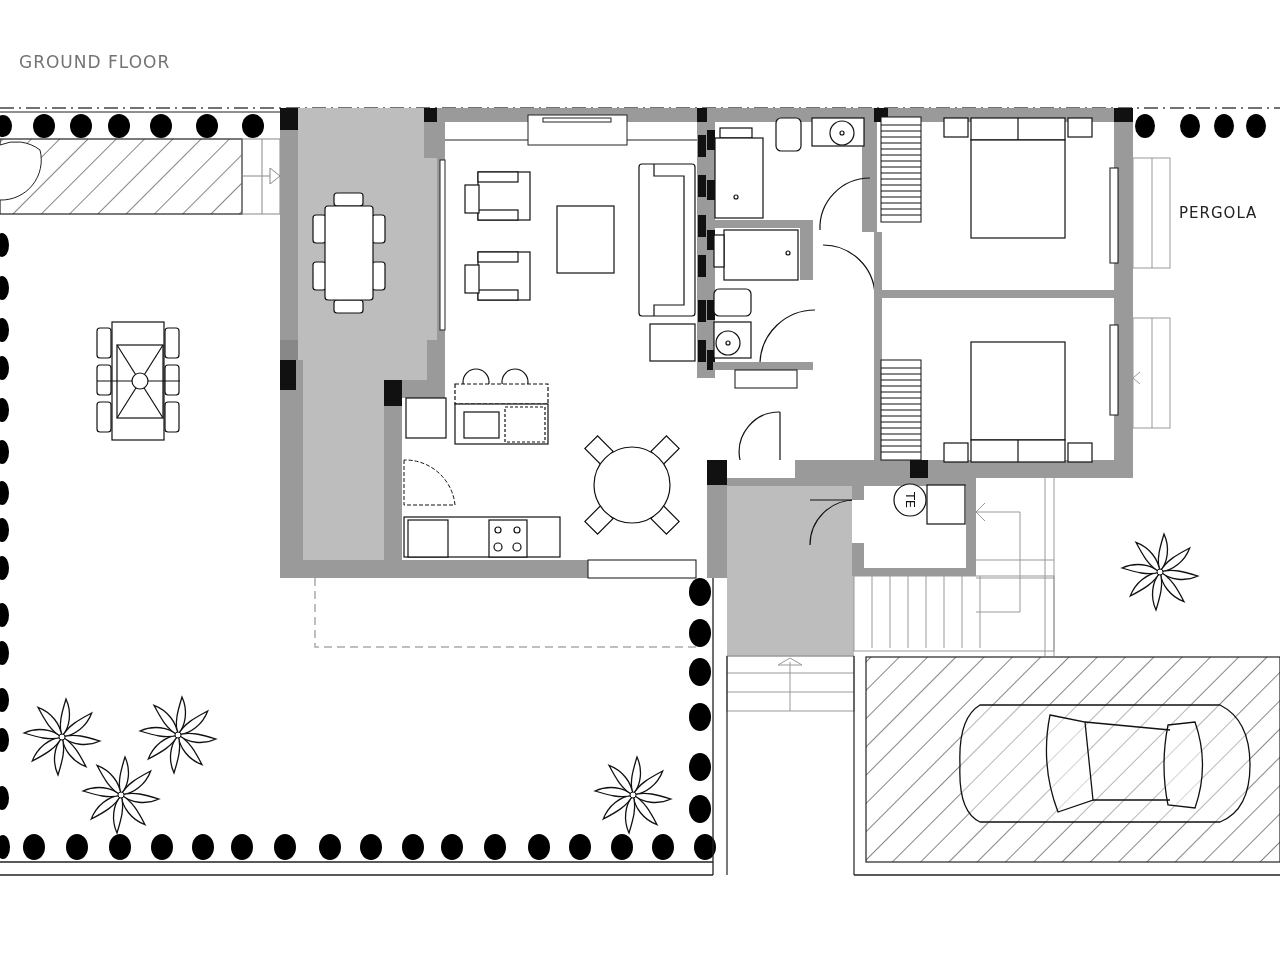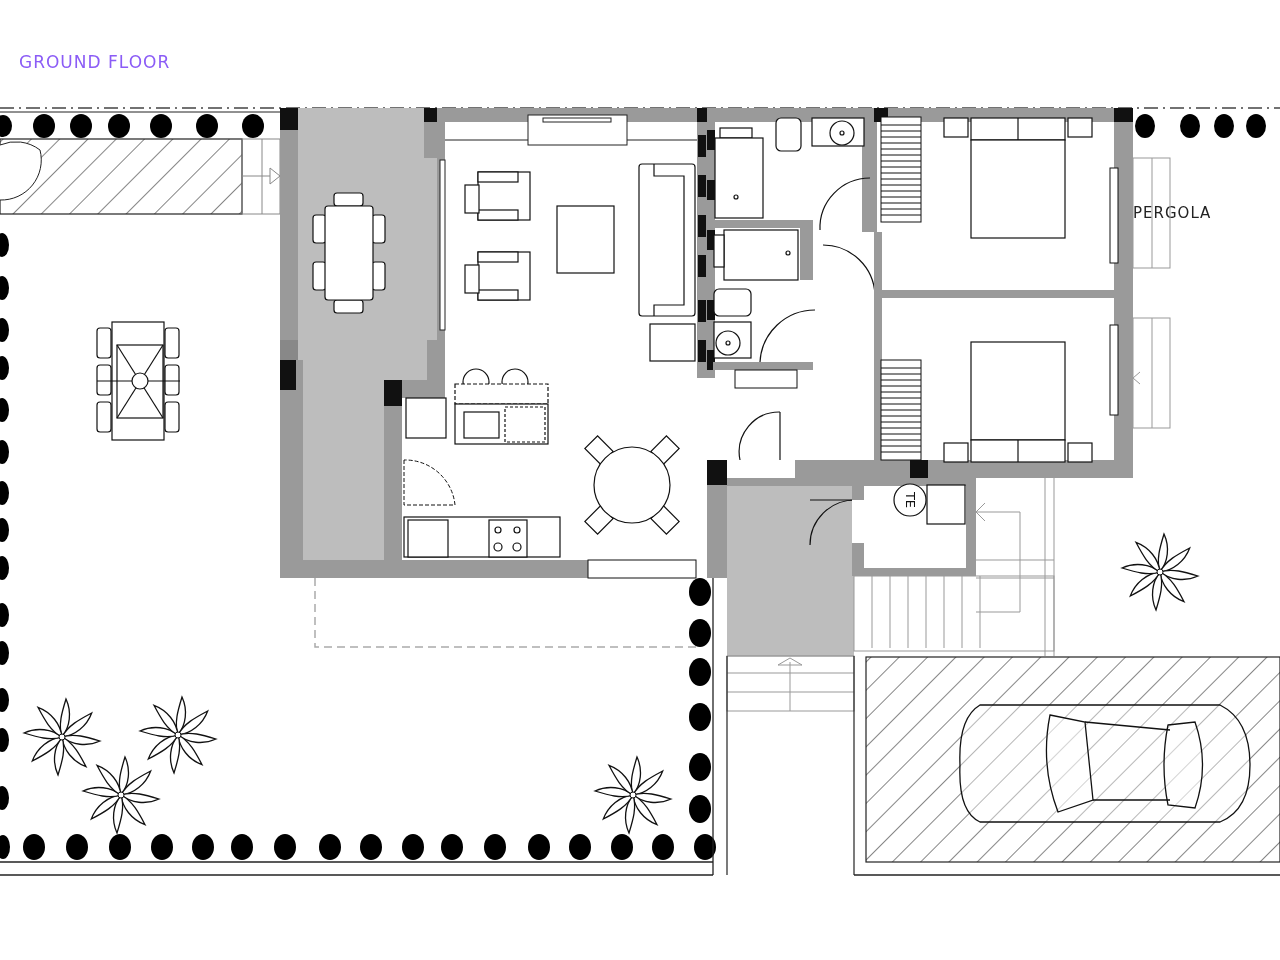--- a/index.html
+++ b/index.html
@@ -1,18 +1,18 @@
 <!DOCTYPE html>
 <html><head>
 <meta charset="utf-8">
 <style>
   html, body { margin:0; padding:0; background:#ffffff; }
   body { width:1280px; height:960px; overflow:hidden; position:relative; font-family:"Liberation Sans", sans-serif; }
-  #title { position:absolute; left:19px; top:52px; font-size:17px; letter-spacing:1px; color:#8b5cf6; font-family:"DejaVu Sans", sans-serif; }
-  #pergola-label { position:absolute; left:1133px; top:204px; font-size:15px; letter-spacing:1px; color:#222222; font-family:"DejaVu Sans", sans-serif; }
+  #title { position:absolute; left:19px; top:52px; font-size:17px; letter-spacing:1px; color:#737373; font-family:"DejaVu Sans", sans-serif; }
+  #pergola-label { position:absolute; left:1133px; top:204px; font-size:15px; letter-spacing:1px; color:#222222; font-family:"DejaVu Sans", sans-serif;padding-left:46px; }
   svg#plan { position:absolute; left:0; top:0; }
 </style>
 </head>
 <body>
 
 <div id="title">GROUND FLOOR</div>
 <div id="pergola-label">PERGOLA</div>
 
 <svg id="plan" width="1280" height="960" viewBox="0 0 1280 960">
   <defs>

